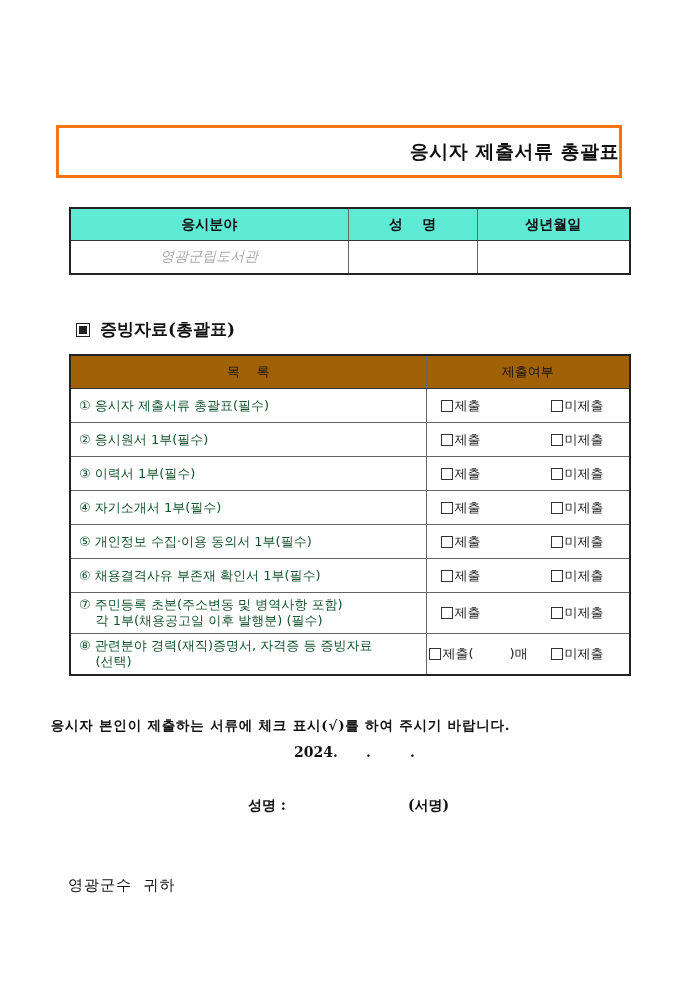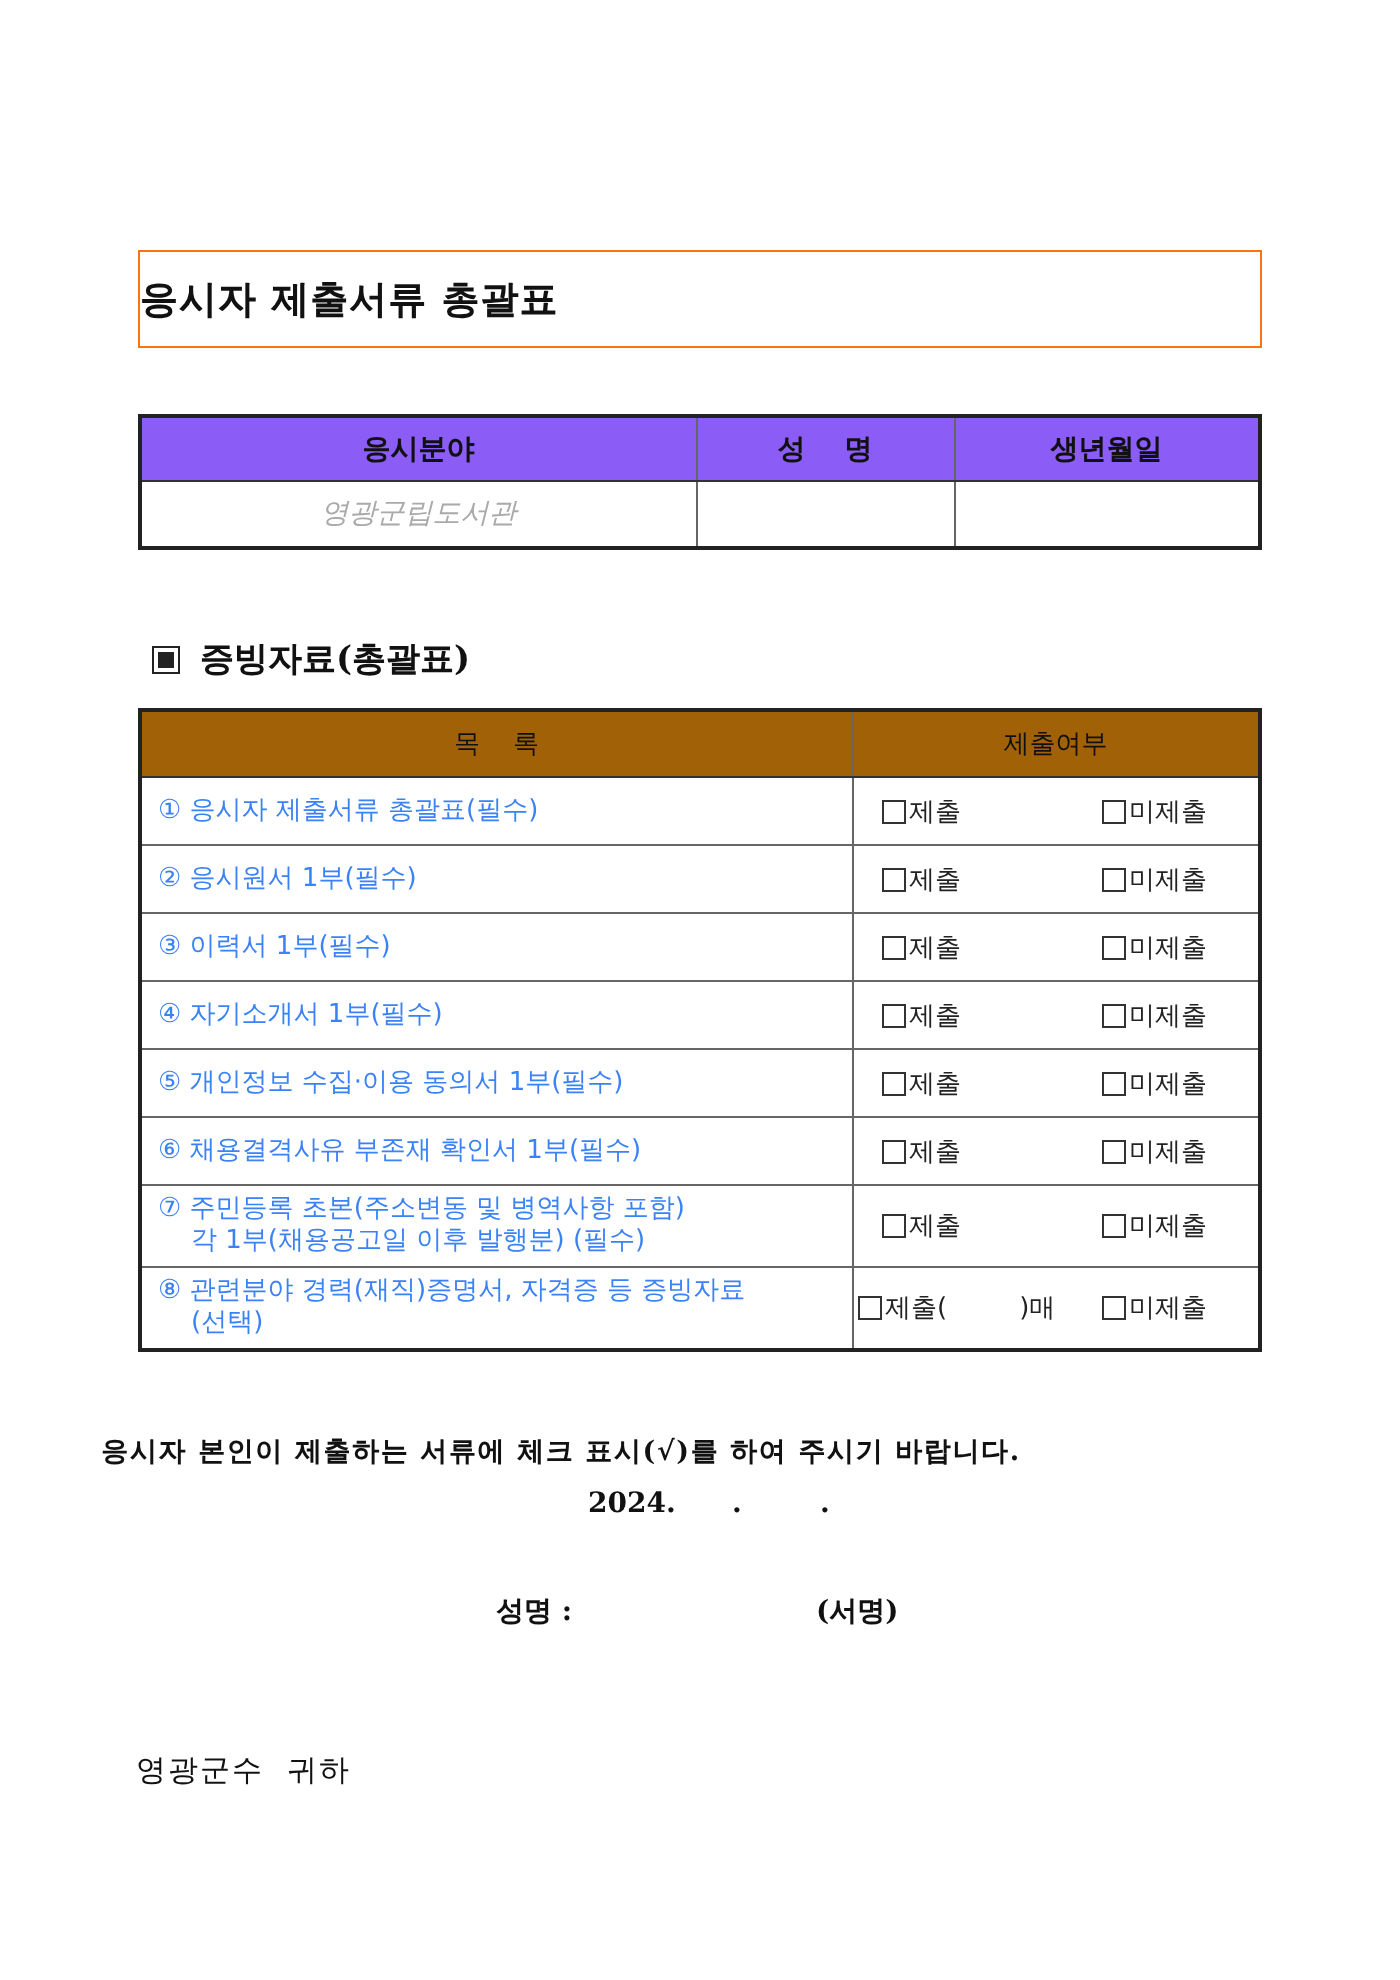--- a/index.html
+++ b/index.html
@@ -1,40 +1,40 @@
 <!DOCTYPE html>
 <html><head>
 <meta charset="utf-8">
 <style>
   html, body { margin: 0; padding: 0; background: #ffffff; }
   body { width: 700px; height: 990px; position: relative; overflow: hidden;
          font-family: "DejaVu Sans", sans-serif; color: #111; }
   .abs { position: absolute; }
 
-  .title-box { left: 69px; top: 125px; width: 560px; height: 47px;
-    border: 1px solid #f97316; display: flex; align-items: center; justify-content: flex-start; }
+  .title-box { left: 56px; top: 125px; width: 560px; height: 47px;
+    border: 3px solid #f97316; display: flex; align-items: center; justify-content: flex-end; }
   .title-box span { font-family: "DejaVu Sans", sans-serif; font-weight: bold; font-size: 19px; letter-spacing: 0.5px; }
 
   table { border-collapse: collapse; table-layout: fixed; }
   .info-table { left: 69px; top: 207px; width: 562px; border: 2px solid #222; }
   .info-table td { border: 1px solid #666; text-align: center; font-size: 14px; padding: 0; }
-  .info-table tr.hdr td { height: 31px; background: #8b5cf6; font-weight: bold; border-bottom: 1px solid #333; }
+  .info-table tr.hdr td { height: 31px; background: #5eead4; font-weight: bold; border-bottom: 1px solid #333; }
   .info-table tr.val td { height: 32px; }
   .field-value { color: #aaa; font-style: italic; font-family: "DejaVu Serif", serif; font-size: 14px; }
 
   .section-head { left: 76px; top: 318px; font-family: "DejaVu Serif", serif; font-weight: bold; font-size: 17px; display: flex; align-items: center; gap: 10px; }
   .sq-icon { width: 12px; height: 12px; border: 1.5px solid #222; display: inline-block; position: relative; }
   .sq-icon::after { content: ""; position: absolute; left: 2px; top: 2px; width: 8px; height: 8px; background: #222; }
 
   .list-table { left: 69px; top: 354px; width: 562px; border: 2px solid #222; }
   .list-table td { border: 1px solid #666; font-size: 13px; padding: 0; }
   .list-table tr.hdr td { height: 32px; background: #a16207; text-align: center; border-bottom: 1px solid #333; }
   .list-table tr.row td { height: 33px; }
   .list-table tr.row.tall td { height: 40px; }
-  .item-text { padding-left: 8px !important; line-height: 16px; color: #3b82f6; }
+  .item-text { padding-left: 8px !important; line-height: 16px; color: #14532d; }
   .status-cell { position: relative; }
   .opt { position: absolute; top: 50%; transform: translateY(-50%); display: flex; align-items: center; gap: 2px; font-size: 13px; color: #222; }
   .opt.a { left: 14px; } .opt.b { left: 124px; }
   .opt.a.wide { left: 2px; }
   .cb { width: 10px; height: 10px; border: 1px solid #333; display: inline-block; background: #fff; }
   .qty-gap { display: inline-block; width: 32px; }
 
   .notice { left: 0; width: 561px; top: 717px; text-align: center; font-family: "DejaVu Serif", serif; font-weight: bold; font-size: 13.5px; letter-spacing: 0.8px; }
   .date-line { left: 294px; top: 744px; font-family: "DejaVu Serif", serif; font-weight: bold; font-size: 14px; }
   .date-dot { font-family: "DejaVu Serif", serif; font-weight: bold; font-size: 14px; top: 744px; }

